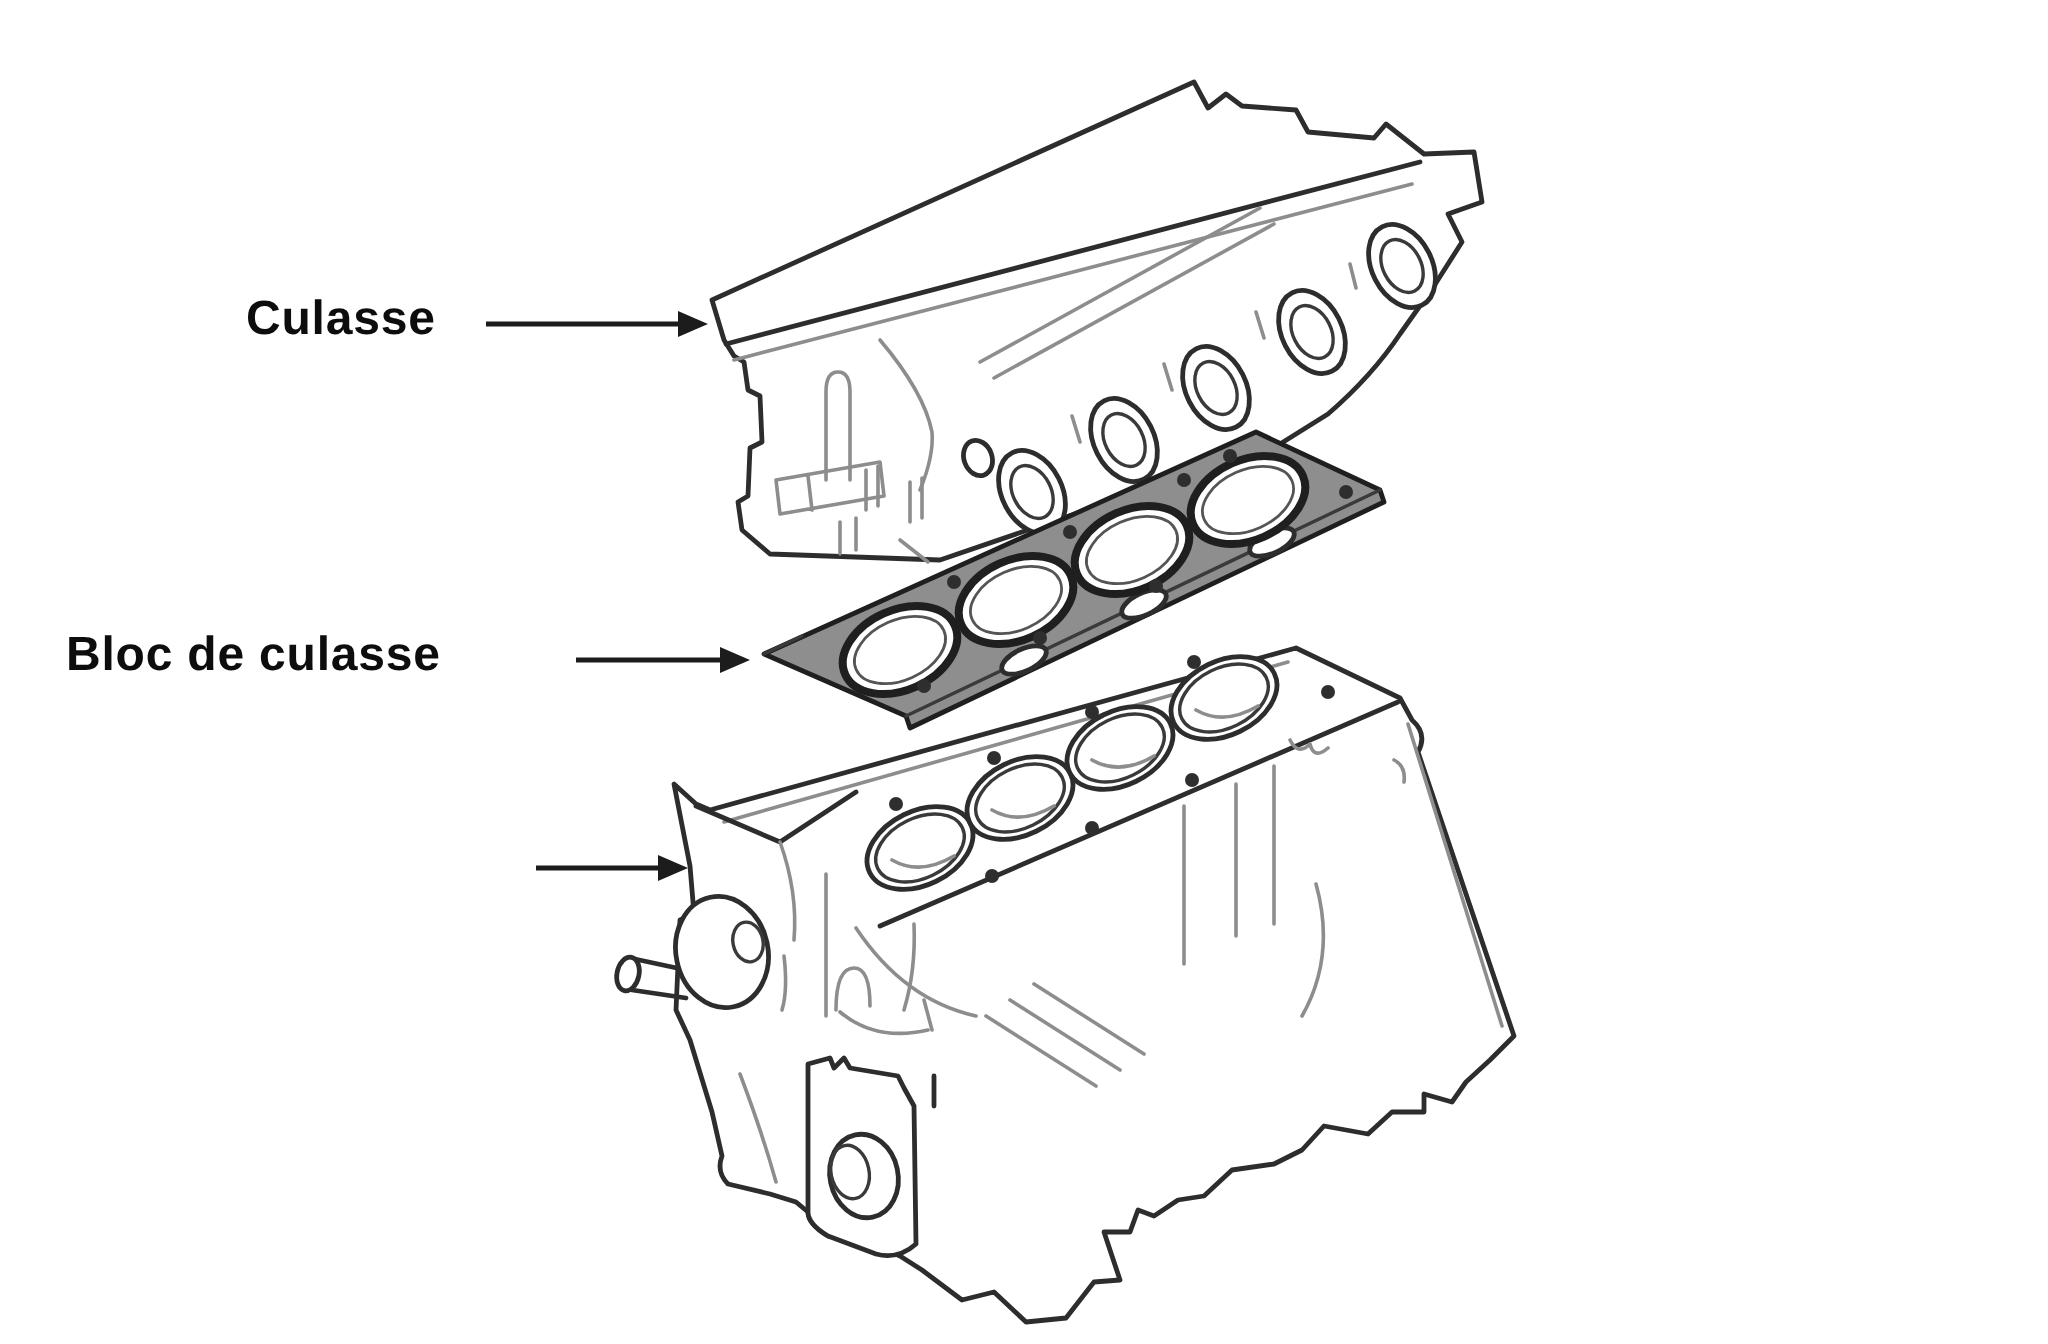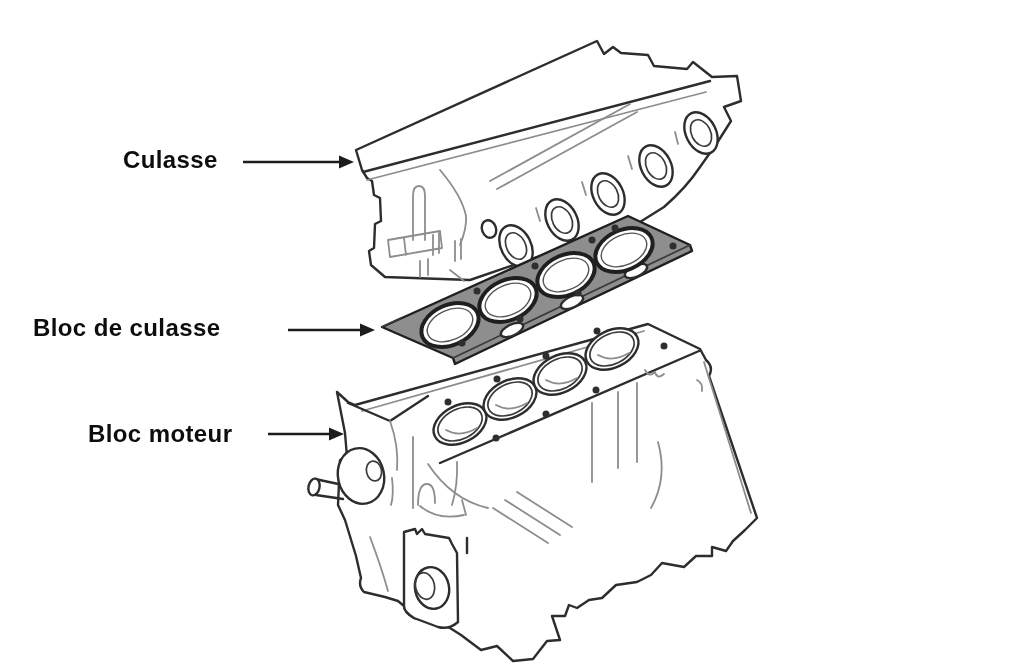--- a/index.html
+++ b/index.html
@@ -200,14 +200,13 @@
       </g>
       <g>
         <line class="arrow-line" x1="268" y1="434" x2="330" y2="434"></line>
         <polygon class="arrow-head" points="329,427.5 344,434 329,440.5"></polygon>
       </g>
     </g>
   </svg>
 
   <div class="part-label" id="label-culasse">Culasse</div>
   <div class="part-label" id="label-joint">Bloc de culasse</div>
-  <div class="part-label" id="label-bloc">Bloc moteur</div>
 </div>
 
 </body></html>

